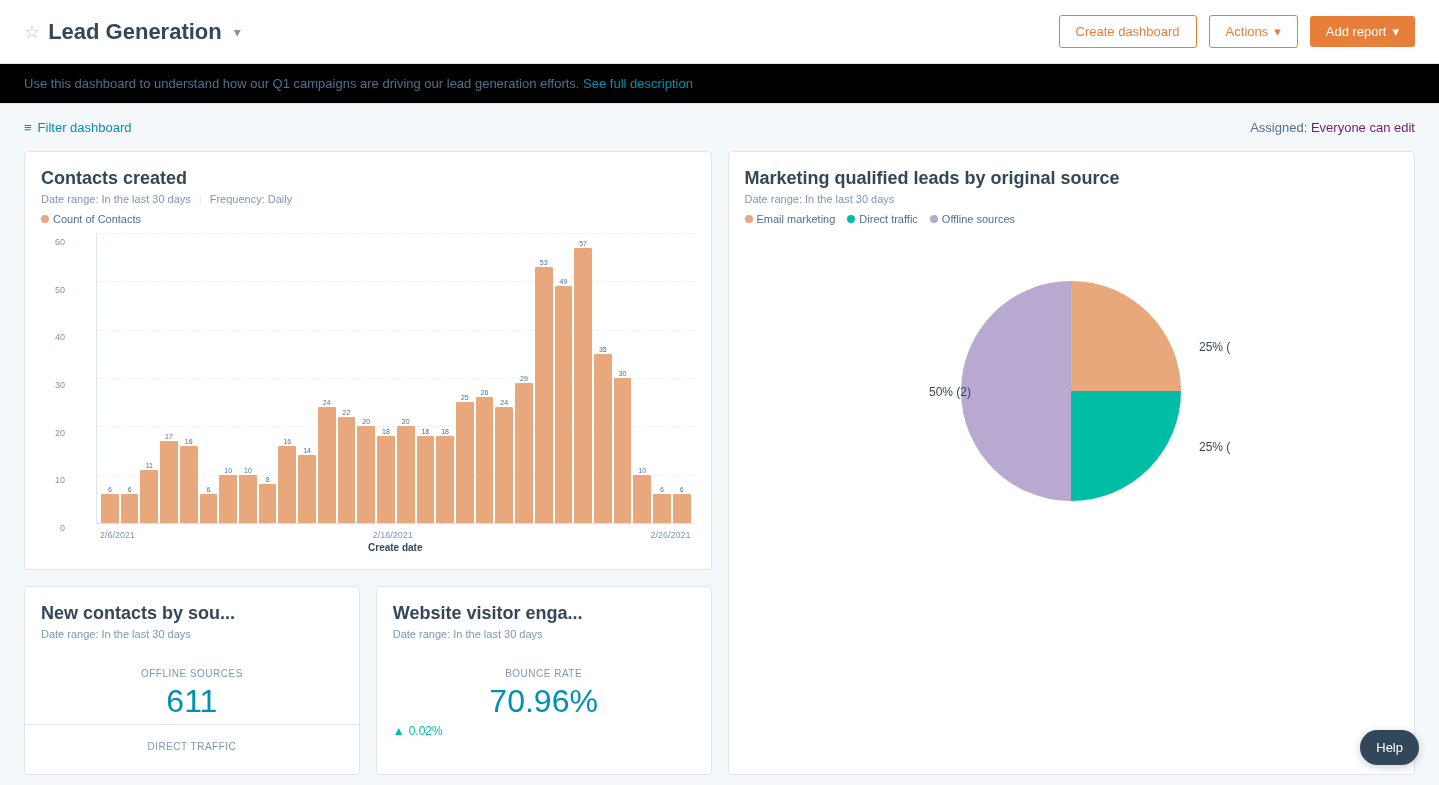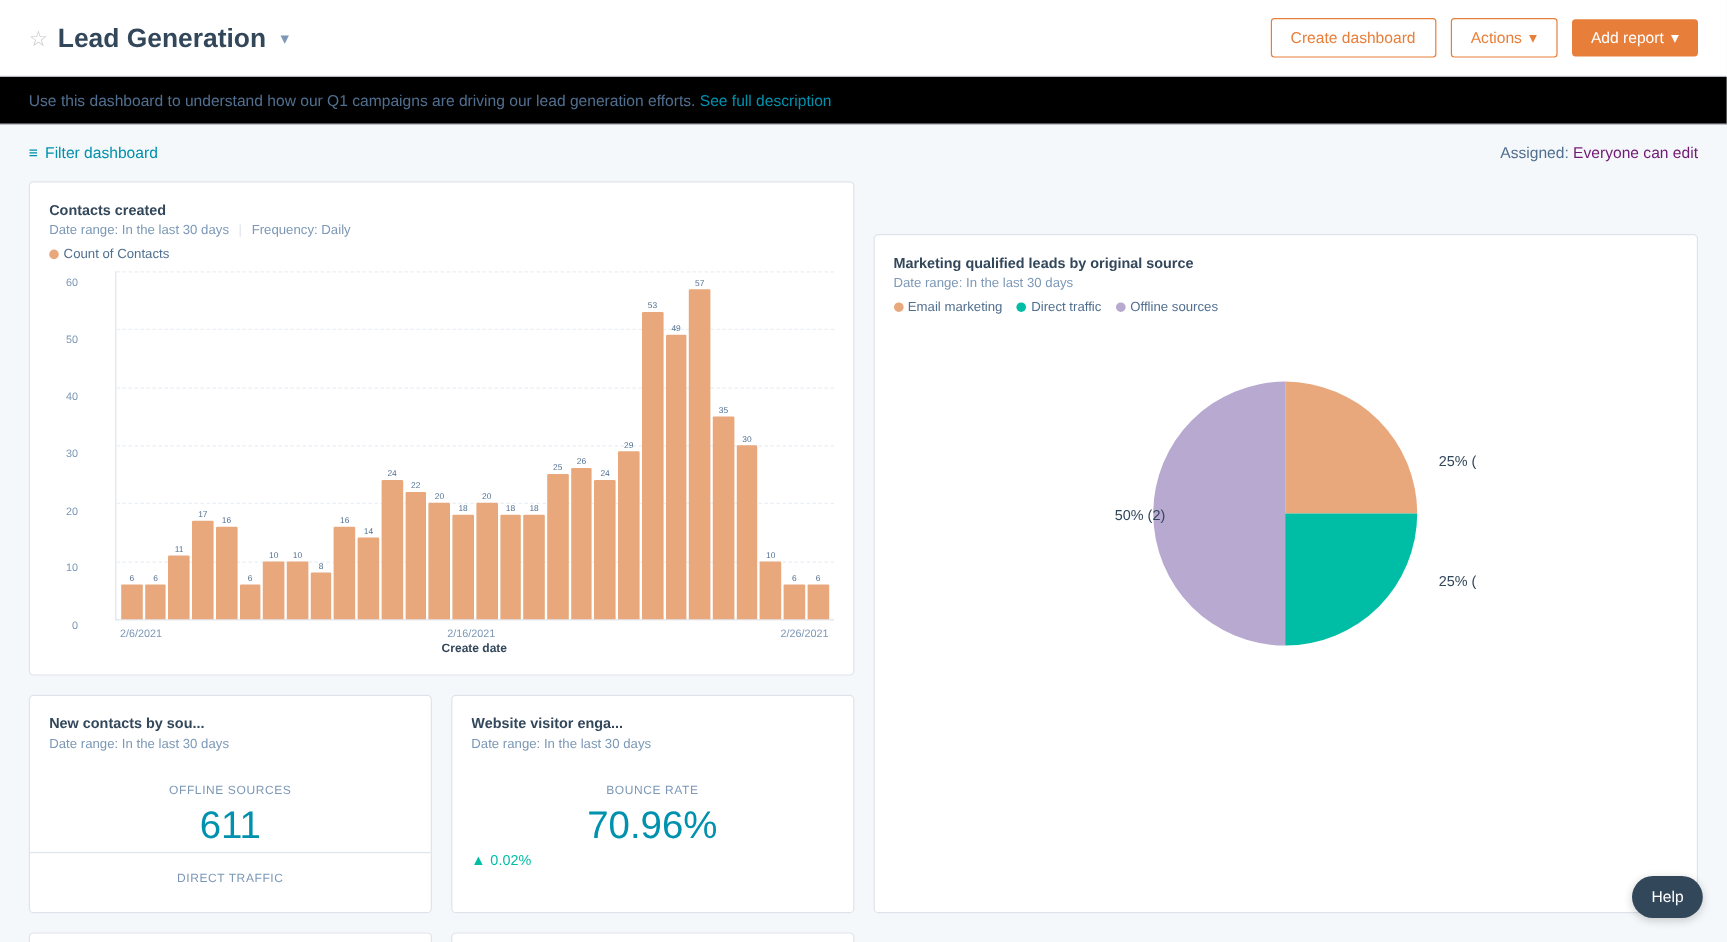--- a/index.html
+++ b/index.html
@@ -94,21 +94,21 @@
     }
 
     .card {
       background: #fff;
       border: 1px solid #dfe3eb;
       border-radius: 4px;
       padding: 16px;
       overflow: hidden;
     }
     .card-title {
-      font-size: 12px;
+      font-size: 18px;
       font-weight: 600;
       color: #33475b;
       margin-bottom: 4px;
       white-space: nowrap;
       overflow: hidden;
       text-overflow: ellipsis;
     }
     .card-subtitle {
       font-size: 11px;
       color: #7c98b6;
@@ -425,21 +425,21 @@
     
     
   </div>
 
   <div class="card">
     
     
     
   </div>
 
-  <div class="card card-mql" style="grid-column: 3 / span 2; grid-row: 1 / span 2; margin-top: 44px;">
+  <div class="card card-mql" style="grid-column: 3 / span 2; grid-row: 1 / span 2;">
     <div class="card-title">Marketing qualified leads by original source</div>
     <div class="card-subtitle">Date range: In the last 30 days</div>
     <div class="legend">
       <div class="legend-item">
         <span class="legend-dot" style="background:#e8a87c;"></span>
         <span>Email marketing</span>
       </div>
       <div class="legend-item">
         <span class="legend-dot" style="background:#00bda5;"></span>
         <span>Direct traffic</span>

